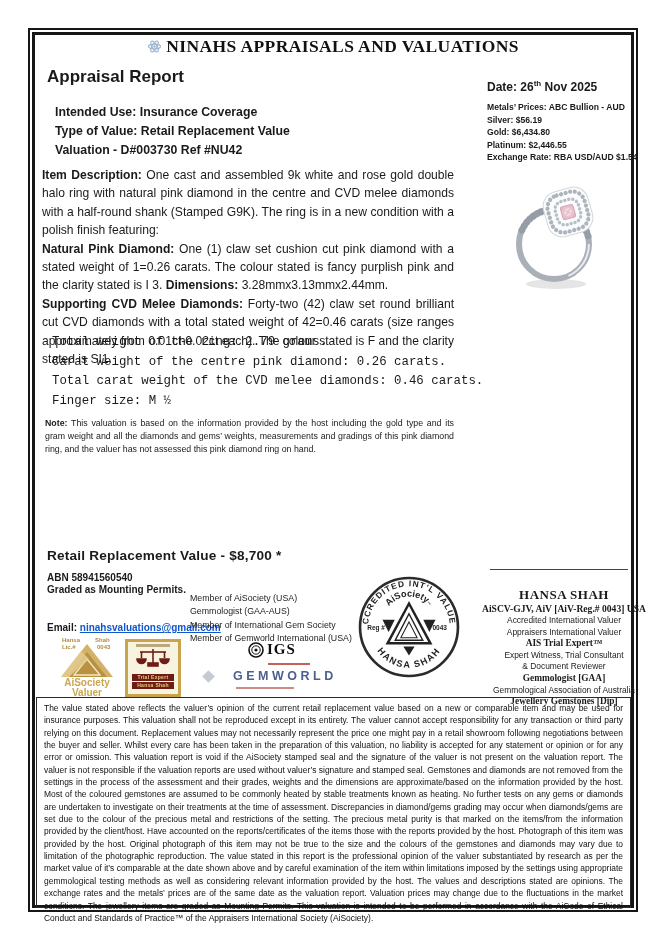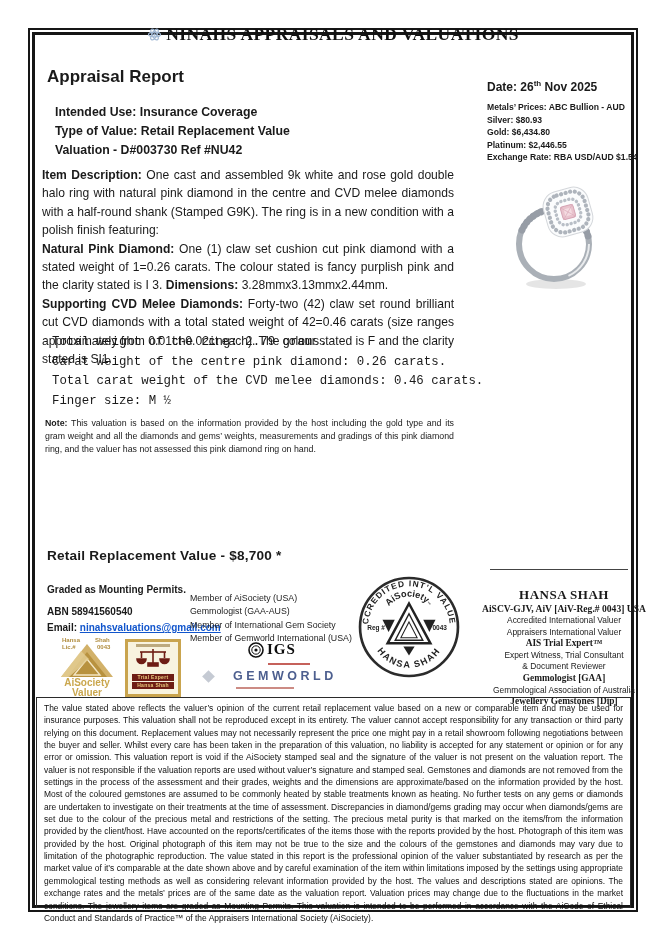--- a/index.html
+++ b/index.html
@@ -6,42 +6,42 @@
   body{
     width:665px;height:940px;position:relative;background:#ffffff;
     font-family:"Liberation Sans",sans-serif;color:#1a1a1a;
     -webkit-font-smoothing:antialiased;overflow:hidden;
   }
   .abs{position:absolute;}
   
   .frame-outer{position:absolute;left:28px;top:28px;right:27px;bottom:28px;border:2px solid #161616;}
   .frame-inner{position:absolute;inset:2px;border:3px solid #161616;}
   
-  .brand{left:28px;top:24px;width:610px;text-align:center;
+  .brand{left:28px;top:36px;width:610px;text-align:center;
     font-family:"Liberation Serif",serif;font-weight:bold;font-size:17.5px;letter-spacing:.4px;color:#111;}
   .brand .logo{display:inline-block;vertical-align:-2px;margin-right:4px;}
   .report-title{left:47px;top:67px;font-size:17px;font-weight:bold;}
   .date-line{left:487px;top:79px;font-size:12px;font-weight:bold;}
   .date-line sup{font-size:8px;}
   .metals{left:487px;top:101px;font-size:8.6px;font-weight:bold;line-height:12.6px;}
   .intended{left:55px;top:103px;font-size:12.3px;font-weight:bold;line-height:19.2px;}
   
   .desc{left:42px;top:166px;width:412px;font-size:12.1px;line-height:18.4px;text-align:justify;}
   .desc b{font-weight:bold;}
   
   .ring{left:496px;top:178px;}
   
   .weights{left:52px;top:333px;font-size:12.4px;line-height:19.6px;font-family:Liberation Mono, monospace;}
   .note{left:45px;top:417px;width:409px;font-size:8.8px;line-height:13px;text-align:justify;}
   .note b{font-weight:bold;}
   
   .value-line{left:47px;top:548px;font-size:13.6px;font-weight:bold;letter-spacing:.2px;}
   .sig-line{left:490px;top:569px;width:138px;border-top:1.6px solid #444;}
   .graded{left:47px;top:584px;font-size:10px;font-weight:bold;}
-  .abn{left:47px;top:572px;font-size:10px;font-weight:bold;margin-top:34px;}
+  .abn{left:47px;top:572px;font-size:10px;font-weight:bold;}
   .email-row{left:47px;top:622px;font-size:10px;font-weight:bold;}
   .email-row a{color:#1155cc;text-decoration:underline;cursor:pointer;}
   .memberships{left:190px;top:592px;font-size:8.8px;line-height:13.4px;color:#222;}
   .seal{left:358px;top:576px;}
   
   .creds{left:478px;top:588px;width:172px;text-align:center;line-height:11.6px;}
   .creds .name{font-family:"Liberation Serif",serif;font-weight:bold;font-size:13px;letter-spacing:.5px;line-height:14px;}
   .creds .reg{font-family:"Liberation Serif",serif;font-weight:bold;font-size:9.6px;line-height:13px;}
   .creds .plain{font-size:8.4px;color:#222;}
   .creds .serifb{font-family:"Liberation Serif",serif;font-weight:bold;font-size:9.4px;}
@@ -82,21 +82,21 @@
     </svg>
   </span><span>NINAHS APPRAISALS AND VALUATIONS</span>
 </div>
 
 <div class="abs report-title">Appraisal Report</div>
 
 <div class="abs date-line"><span>Date: 26</span><sup>th</sup><span> Nov 2025</span></div>
 
 <div class="abs metals">
   <div>Metals’ Prices: ABC Bullion - AUD</div>
-  <div>Silver: $80.93</div>
+  <div>Silver: $56.19</div>
   <div>Gold: $6,434.80</div>
   <div>Platinum: $2,446.55</div>
   <div>Exchange Rate: RBA USD/AUD $1.54</div>
 </div>
 
 <div class="abs intended">
   <div>Intended Use: Insurance Coverage</div>
   <div>Type of Value: Retail Replacement Value</div>
   <div>Valuation - D#003730 Ref #NU42</div>
 </div>

